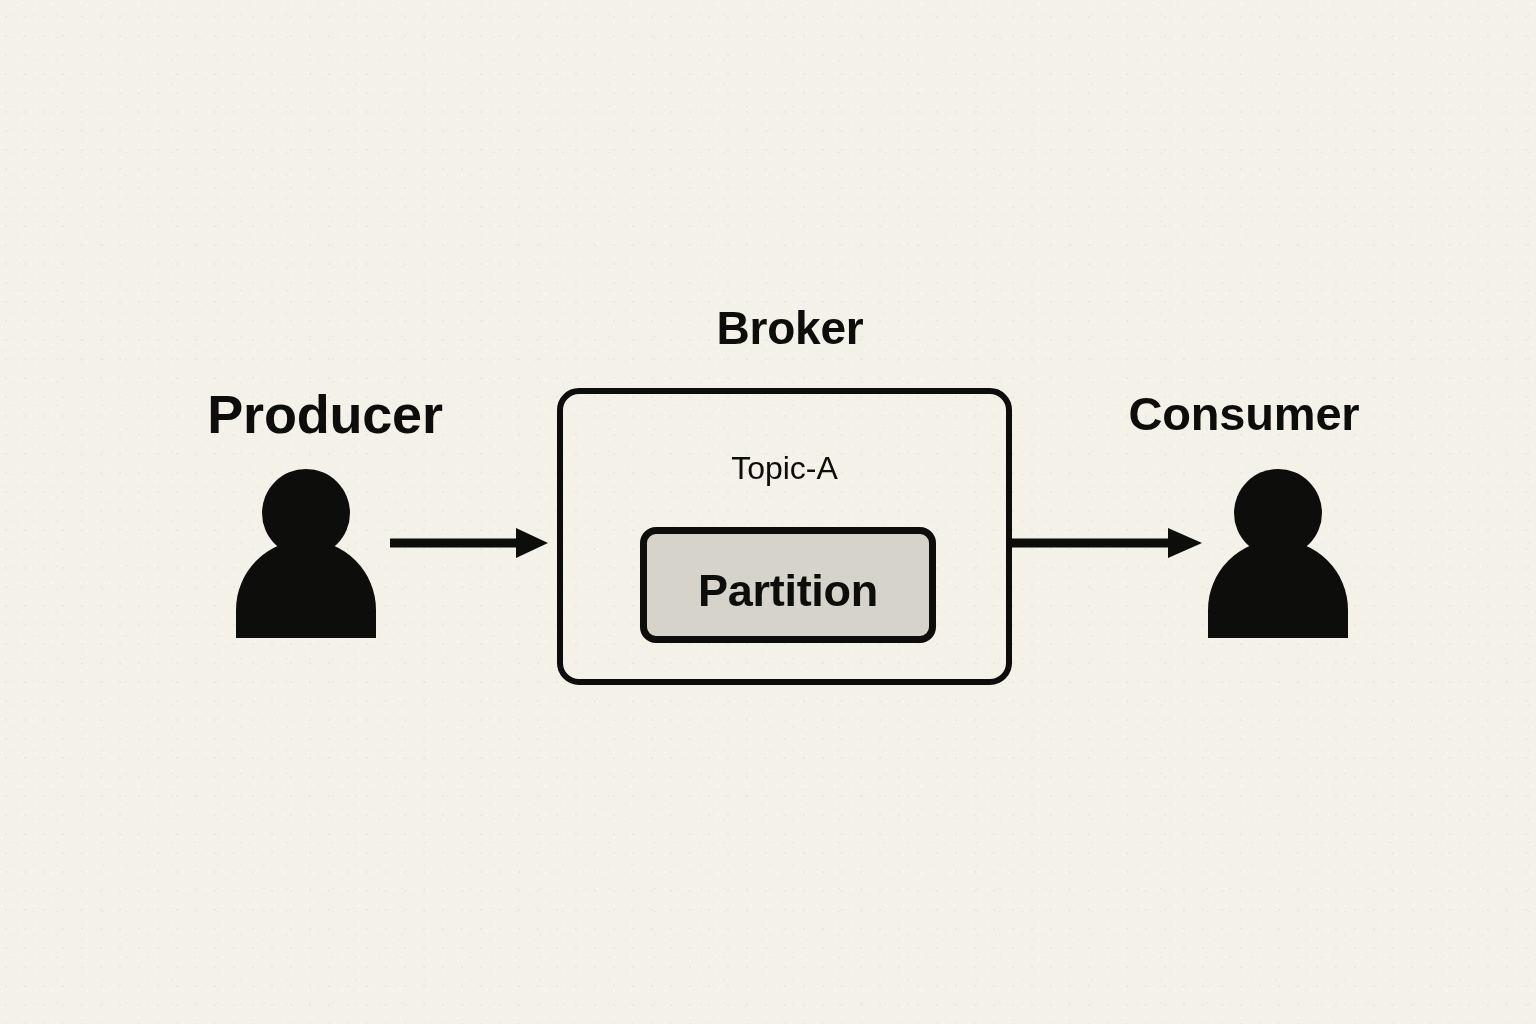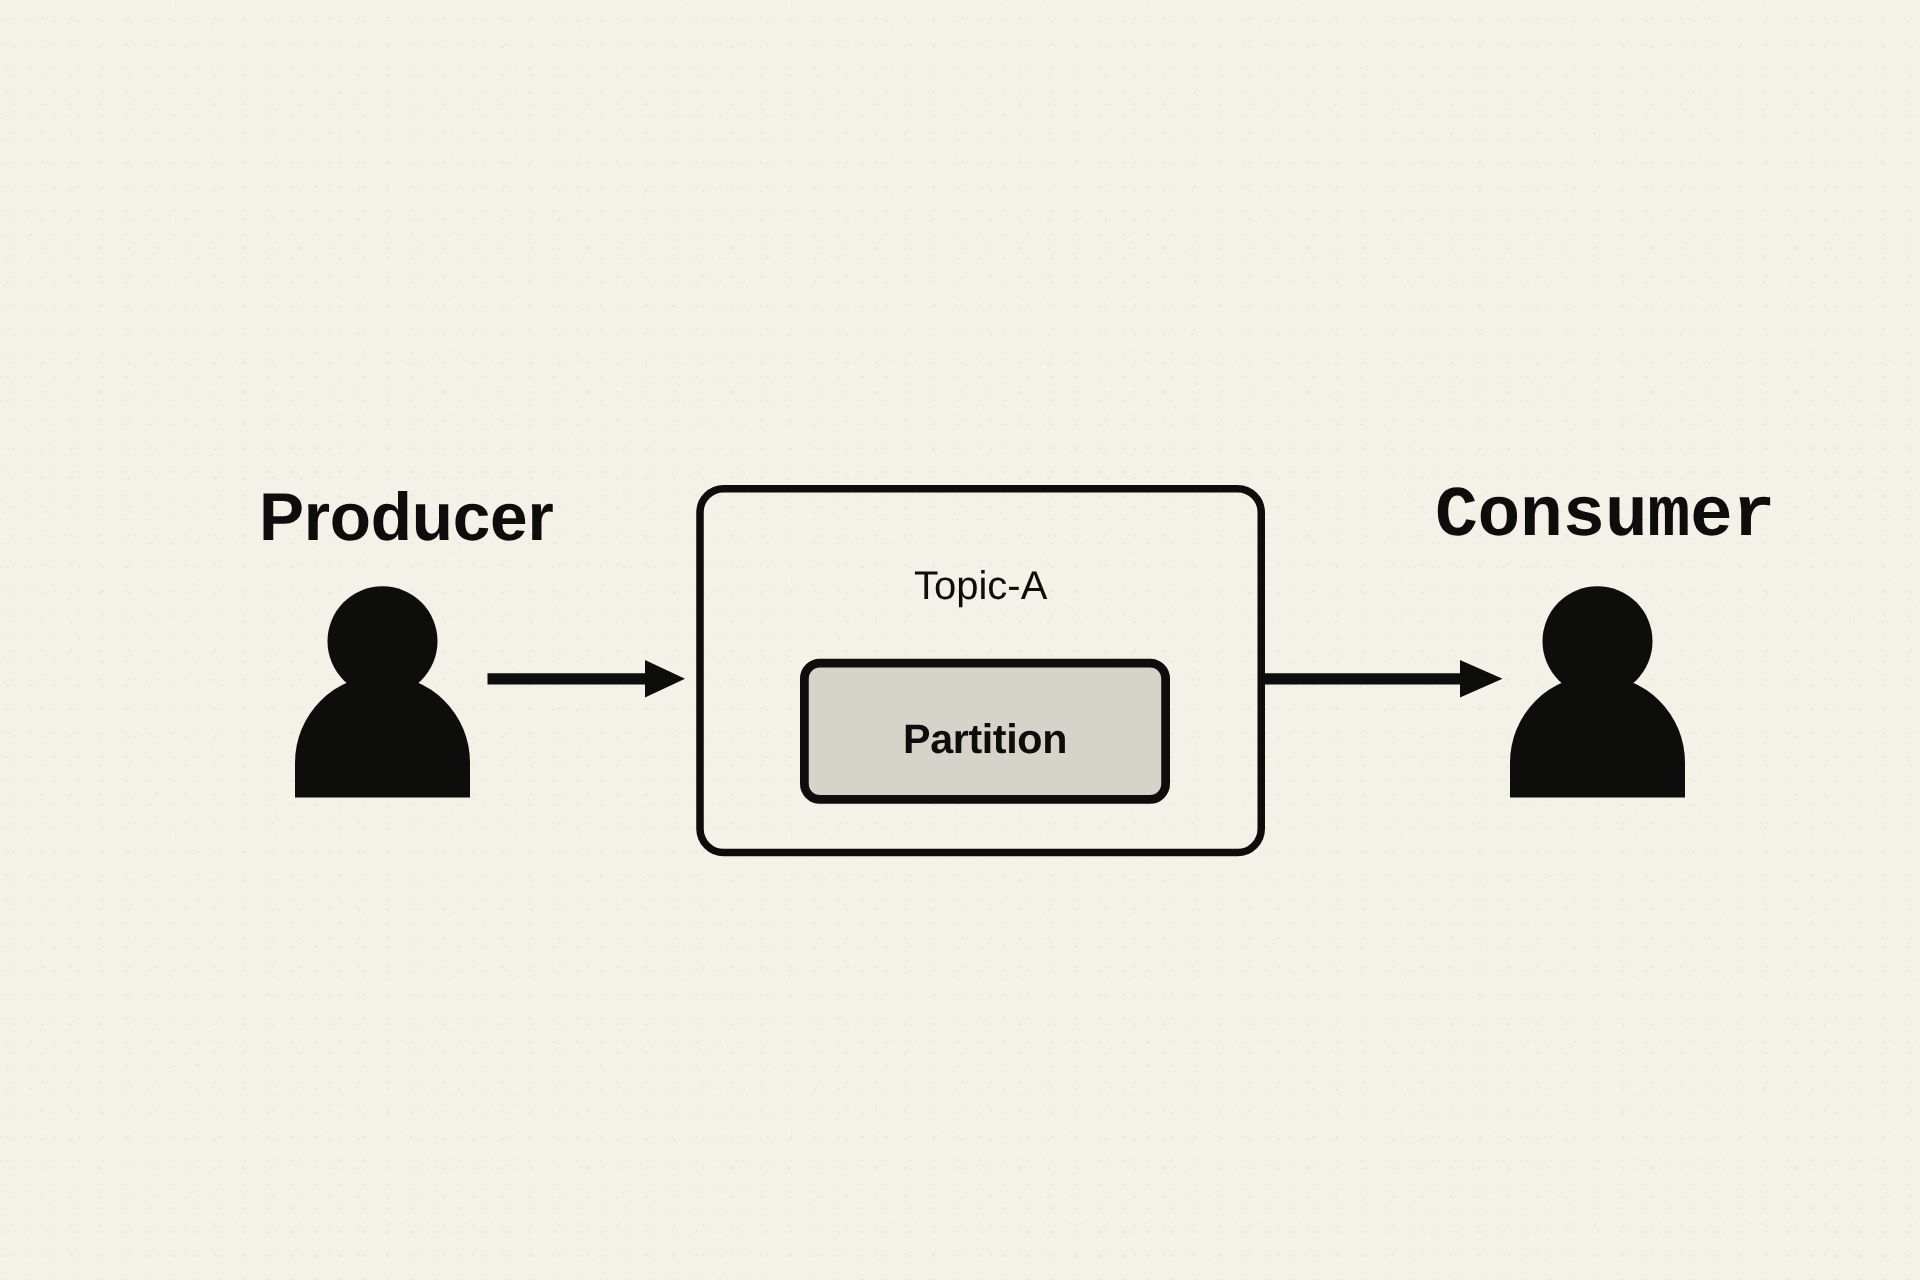--- a/index.html
+++ b/index.html
@@ -43,26 +43,25 @@
   }
 
   #producer-label {
     left: 175px;
     top: 389px;
     width: 300px;
     font-size: 54px;
     line-height: 50px;
   }
   #consumer-label {
-    left: 1134px;
+    left: 1094px;
     top: 389px;
     width: 300px;
-    font-size: 57px;
+    font-size: 47px;
     line-height: 50px;
-    font-family: Liberation Mono, monospace;
   }
   #broker-label {
     left: 640px;
     top: 303px;
     width: 300px;
     font-size: 46px;
     line-height: 50px;
   }
 
   .person {
@@ -106,21 +105,21 @@
     height: 116px;
     box-sizing: border-box;
     border: 7px solid #0d0d0b;
     border-radius: 16px;
     background: #d6d3cb;
     display: flex;
     align-items: center;
     justify-content: center;
   }
   #partition-label {
-    font-size: 33px;
+    font-size: 45px;
     font-weight: bold;
     color: #0d0d0b;
     line-height: 48px;
     white-space: nowrap;
     letter-spacing: -0.3px;
     margin-top: 12px;
   }
 
   .arrow {
     position: absolute;
@@ -141,20 +140,21 @@
   <svg class="person" id="producer-icon" viewBox="0 0 150 170" aria-hidden="true">
     <circle cx="75" cy="45" r="44" fill="#0d0d0b"></circle>
     <path d="M5 172 L5 142 A70 70 0 0 1 145 142 L145 172 Z" fill="#0d0d0b"></path>
   </svg>
 
   <svg class="arrow" id="arrow-producer-broker" viewBox="0 0 162 40" aria-hidden="true">
     <line x1="2" y1="20" x2="136" y2="20" stroke="#0d0d0b" stroke-width="9"></line>
     <polygon points="128,5 160,20 128,35" fill="#0d0d0b"></polygon>
   </svg>
 
+  <div class="node-label" id="broker-label">Broker</div>
 
   <div id="broker-box"></div>
 
   <div id="topic-label">Topic-A</div>
 
   <div id="partition-box">
     <span id="partition-label">Partition</span>
   </div>
 
   <svg class="arrow" id="arrow-broker-consumer" viewBox="0 0 196 40" aria-hidden="true">

